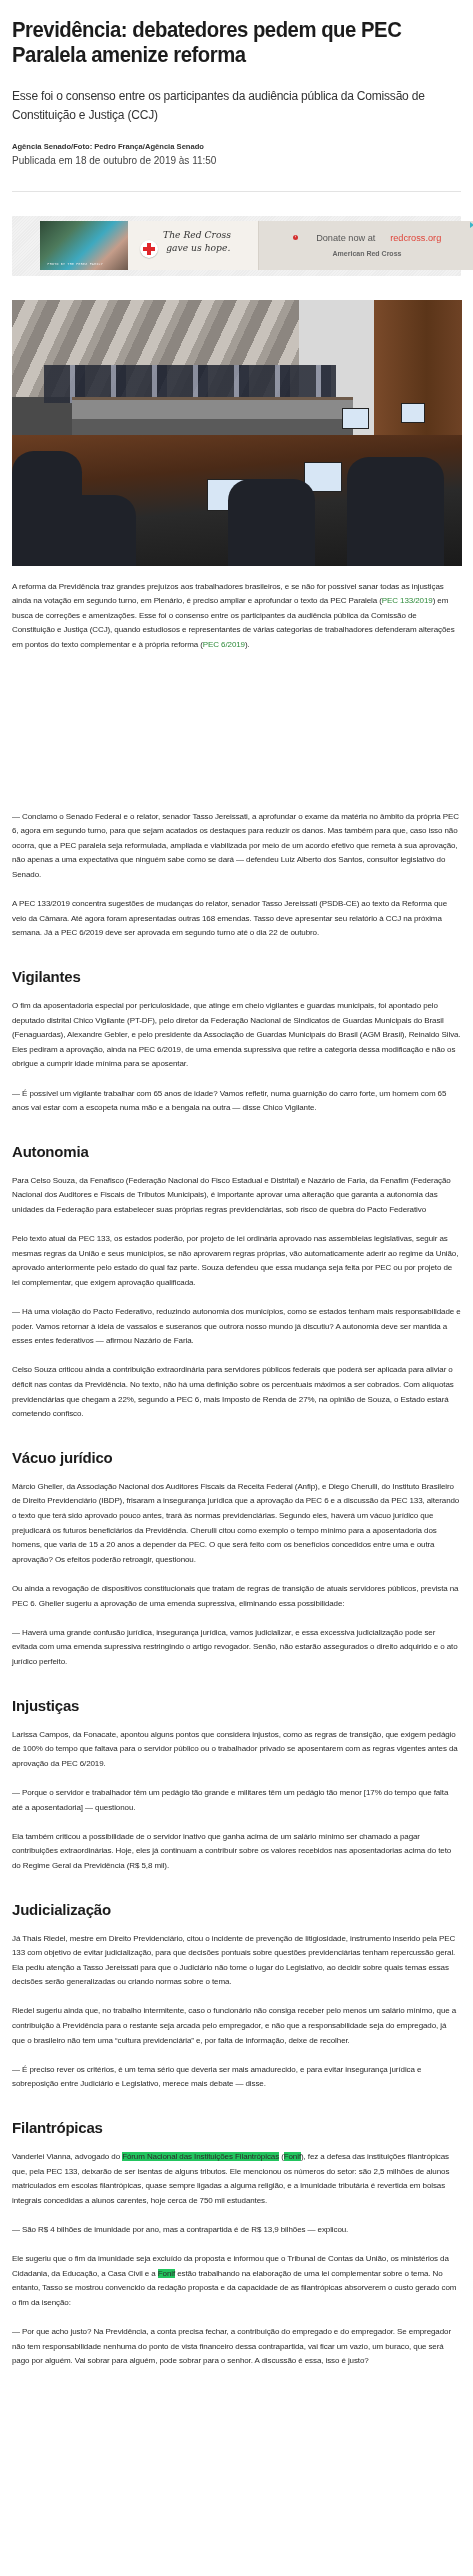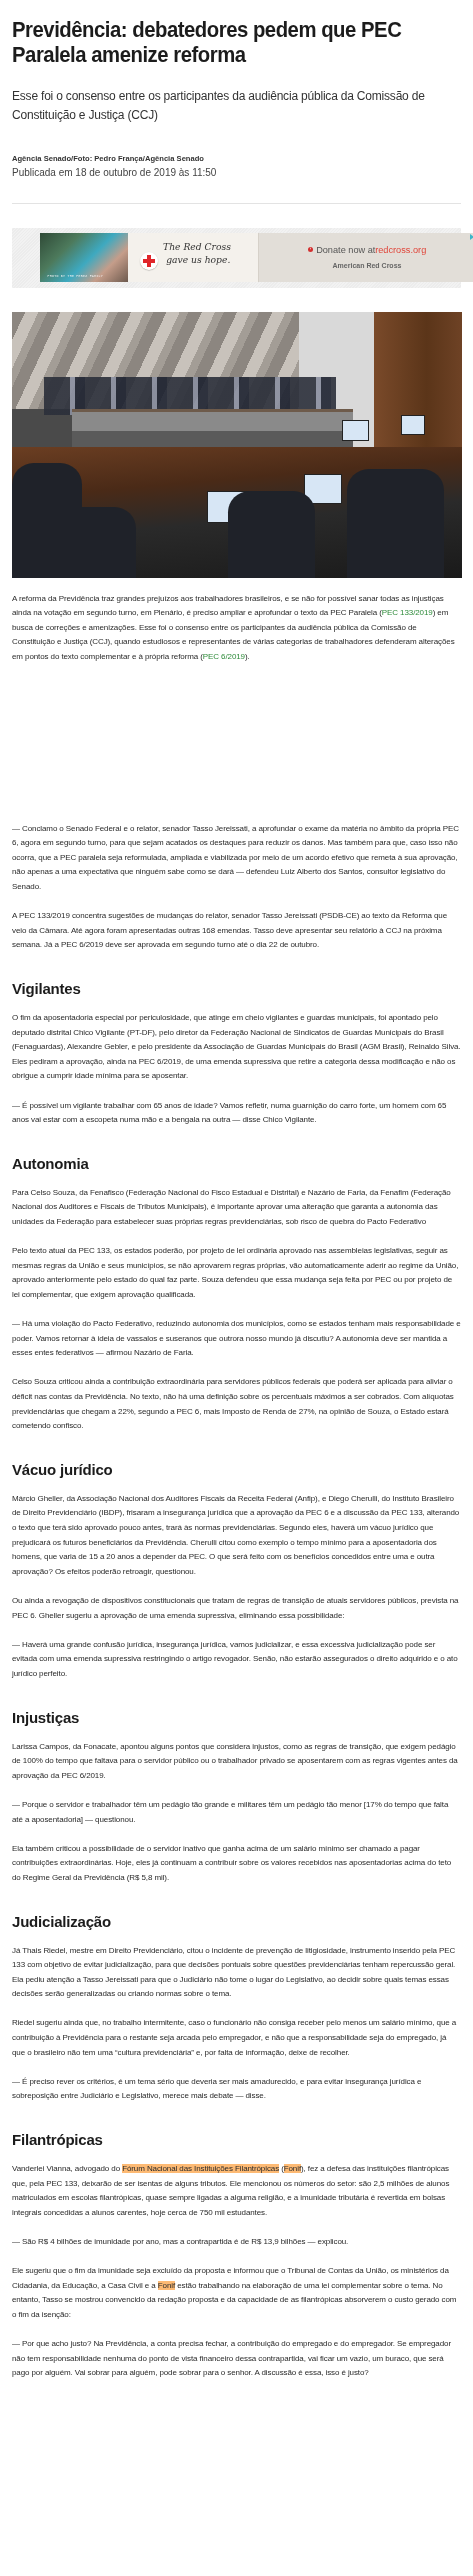--- a/index.html
+++ b/index.html
@@ -27,21 +27,21 @@
     width: 487px;
   }
   .subtitle {
     font-size: 12px;
     line-height: 19.5px;
     color: #333333;
     margin-top: 19.5px;
     letter-spacing: -0.2px;
   }
   .byline {
-    margin-top: 28px;
+    margin-top: 16px;
     font-size: 7.6px;
     font-weight: 700;
     color: #333333;
     line-height: 10.8px;
   }
   .pubdate {
     font-size: 10px;
     color: #444444;
     line-height: 13px;
     margin-top: 1.1px;
@@ -94,21 +94,21 @@
   .ad-cross .h { position: absolute; width: 12px; height: 4.3px; background: #e0262b; }
   .ad-handwriting {
     position: absolute; left: 35px; top: 7.6px;
     font-family: "DejaVu Serif", serif; font-style: italic;
     font-size: 9.2px; line-height: 13px; color: #333333;
   }
   .ad-right {
     flex: 1; position: relative;
     display: flex; flex-direction: column; align-items: center; justify-content: center;
   }
-  .ad-cta { font-size: 9.2px; color: #555555; display: flex; align-items: center; gap: 3px; }
+  .ad-cta { font-size: 9.2px; color: #555555; display: flex; align-items: center; gap: 18px; }
   .ad-cta .dot {
     width: 5.4px; height: 5.4px; border-radius: 50%; background: #d32f2f;
     color: #fff; font-size: 3.8px; line-height: 5.4px; text-align: center; font-weight: 700;
   }
   .ad-cta .link { color: #e0453a; }
   .ad-brand { margin-top: 7.6px; font-weight: 700; font-size: 7px; color: #666666; }
   .ad-choice {
     position: absolute; right: 1.1px; top: 1.1px;
     width: 0; height: 0;
     border-top: 3.2px solid transparent; border-bottom: 3.2px solid transparent;
@@ -160,21 +160,21 @@
     font-size: 8px;
     line-height: 14.6px;
     color: #2a2a2a;
     letter-spacing: -0.1px;
   }
   p.para + p.para { margin-top: 14.6px; }
   a.link {
     color: #2e8b3a;
     text-decoration: none;
   }
-  mark.hl { background: #fdba74; color: #2a2a2a; text-align: center; }
+  mark.hl { background: #22c55e; color: #2a2a2a; text-align: center; }
 
   .embed-space { height: 157px; }
 
   h2.section {
     font-size: 15px;
     font-weight: 700;
     color: #1c1c1c;
     letter-spacing: -0.2px;
     margin-top: 28px;
     margin-bottom: 15px;

